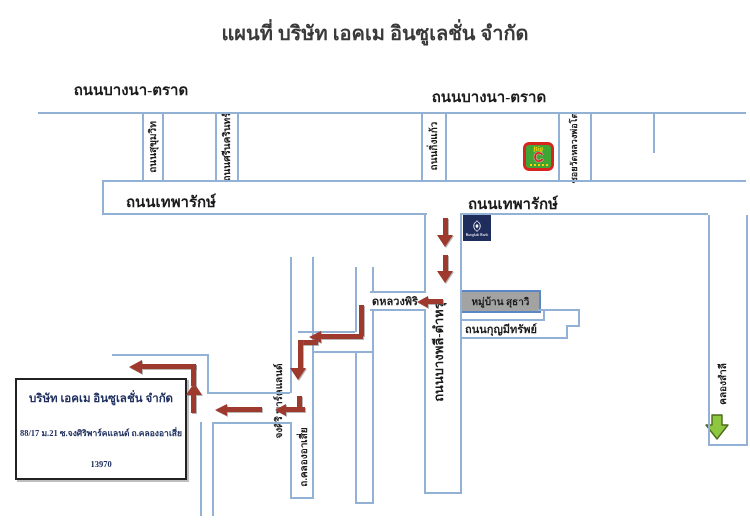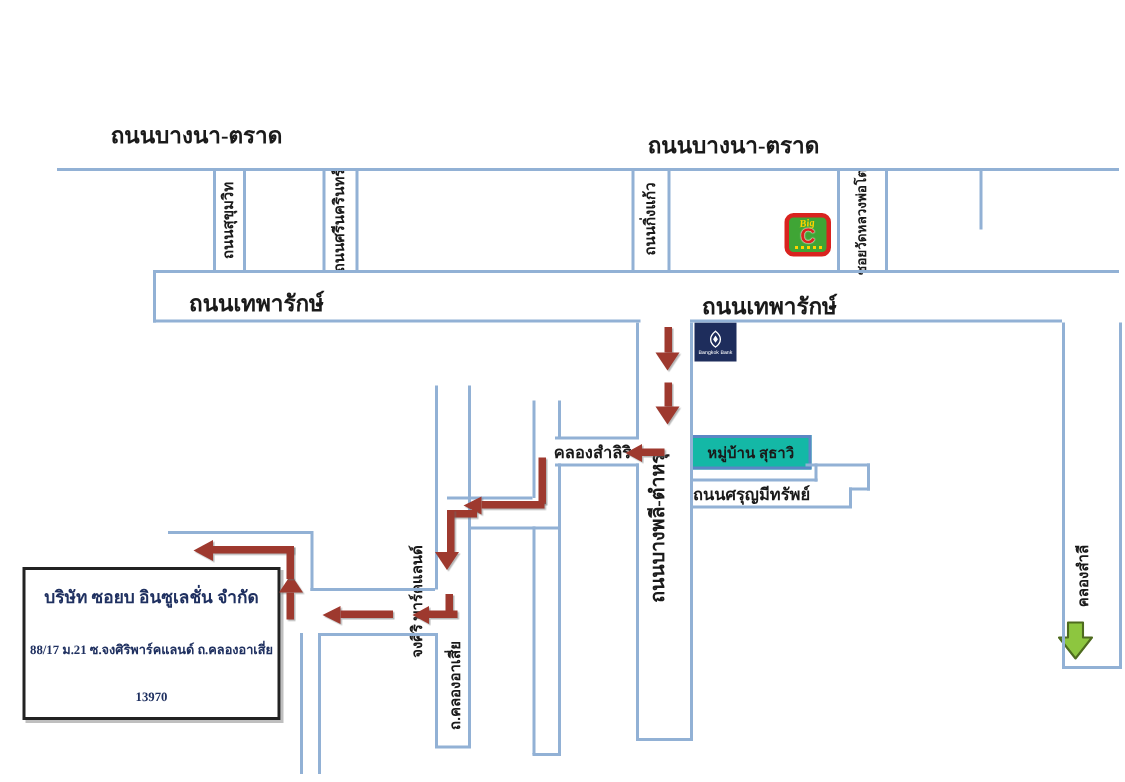--- a/index.html
+++ b/index.html
@@ -7,21 +7,21 @@
           font-family:"Liberation Serif","DejaVu Serif",serif;}
   .title{position:absolute;left:375px;top:33px;transform:translate(-50%,-50%);
          font-size:20px;font-weight:bold;color:#3a3a3a;white-space:nowrap;margin:0;}
   .lbl{position:absolute;font-weight:bold;color:#1a1a1a;white-space:nowrap;
        transform:translate(-50%,-50%);}
   .vlbl{position:absolute;font-weight:bold;color:#1a1a1a;white-space:nowrap;
         transform:translate(-50%,-50%) rotate(-90deg);}
   .rl{position:absolute;background:var(--road,#92B1D5);}
   .ar{position:absolute;filter:drop-shadow(1px 1px 0.5px rgba(110,110,110,0.5));}
   .muban{position:absolute;left:460px;top:290px;width:77px;height:19px;
-         border:2px solid #5B87C5;background:#14b8a6;display:flex;align-items:center;justify-content:center;}
+         border:2px solid #5B87C5;background:#a3a3a3;display:flex;align-items:center;justify-content:center;}
   .muban span{font-size:10px;font-weight:bold;color:#1a1a1a;white-space:nowrap;}
   .company-box{position:absolute;left:15px;top:378px;width:168px;height:98px;
          border:2px solid #222;box-shadow:2px 2px 0 rgba(0,0,0,0.25);background:#fff;
          display:flex;flex-direction:column;justify-content:space-around;align-items:center;
          text-align:center;overflow:hidden;}
   .cb-name{font-size:11.5px;font-weight:bold;color:#1F3060;white-space:nowrap;}
   .cb-line{font-size:8.5px;font-weight:bold;color:#1F3060;white-space:nowrap;text-align:right;}
   .bigc{position:absolute;left:523px;top:142px;width:31px;height:29px;background:var(--bigc-green,#3FA535);
         border:3px solid var(--bigc-red,#D9231F);border-radius:6px;display:flex;flex-direction:column;
         align-items:center;justify-content:flex-start;box-sizing:border-box;}
@@ -34,58 +34,59 @@
   .bbank{position:absolute;left:463px;top:215px;width:28px;height:26px;background:var(--bbank,#1E2D5C);
         display:flex;flex-direction:column;align-items:center;justify-content:center;overflow:hidden;}
   .bbank-name{font-size:3.5px;color:#fff;font-family:"Liberation Sans",sans-serif;white-space:nowrap;line-height:4px;}
   .garrow{position:absolute;left:705px;top:414px;}
 </style>
 </head>
 <body>
 
 <div class="canvas" id="map">
 
+  <h1 class="title">แผนที่ บริษัท เอคเม อินซูเลชั่น จำกัด</h1>
 
   <div class="lbl" style="left:131px;top:90px;font-size:15px">ถนนบางนา-ตราด</div>
   <div class="lbl" style="left:489px;top:97px;font-size:15px">ถนนบางนา-ตราด</div>
   <div class="lbl" style="left:171px;top:202px;font-size:15px">ถนนเทพารักษ์</div>
   <div class="lbl" style="left:513px;top:204px;font-size:15px">ถนนเทพารักษ์</div>
 
   <div class="vlbl" style="left:152px;top:147px;font-size:10px">ถนนสุขุมวิท</div>
   <div class="vlbl" style="left:226px;top:147px;font-size:10px">ถนนศรีนครินทร์</div>
   <div class="vlbl" style="left:433px;top:146px;font-size:10px">ถนนกิ่งแก้ว</div>
   <div class="vlbl" style="left:574px;top:148px;font-size:9px">ซอยวัดหลวงพ่อโต</div>
   <div class="vlbl" style="left:438px;top:352px;font-size:13px">ถนนบางพลี-ตำหรุ</div>
   <div class="vlbl" style="left:722px;top:384px;font-size:10px">คลองสำลี</div>
   <div class="vlbl" style="left:278px;top:401px;font-size:10px">จงศิริ พาร์คแลนด์</div>
   <div class="vlbl" style="left:303px;top:457px;font-size:10px">ถ.คลองอาเสี่ย</div>
 
-  <div class="lbl" style="left:395px;top:301px;font-size:11px">คลองสำลิริ</div>
-  <div class="lbl" style="left:501px;top:329px;font-size:11px">ถนนศรุญมีทรัพย์</div>
+  <div class="lbl" style="left:395px;top:301px;font-size:11px">ดหลวงพิริ</div>
+  <div class="lbl" style="left:501px;top:329px;font-size:11px">ถนนกุญมีทรัพย์</div>
 
   <div class="muban">
     <span>หมู่บ้าน สุธาวิ</span>
   </div>
 
   <div class="bigc">
     <div class="bigc-big">Big</div>
     <div class="bigc-c">C</div>
     <div class="bigc-strip"></div>
   </div>
 
   <div class="bbank">
     <svg width="14" height="13" viewBox="0 0 16 16">
       <path d="M8 1 C10.5 3 12 4.5 12 7.5 C12 10.5 10 12.5 8 14 C6 12.5 4 10.5 4 7.5 C4 4.5 5.5 3 8 1 Z" fill="none" stroke="#ffffff" stroke-width="1.1"></path>
       <path d="M8 4.5 L10 7.5 L8 10.5 L6 7.5 Z" fill="#ffffff"></path>
     </svg>
     <div class="bbank-name">Bangkok Bank</div>
   </div>
 
   <div class="company-box">
-    <div class="cb-name">บริษัท ซอยบ อินซูเลชั่น จำกัด</div>
+    <div class="cb-name">บริษัท เอคเม อินซูเลชั่น จำกัด</div>
     <div class="cb-line">88/17 ม.21 ซ.จงศิริพาร์คแลนด์ ถ.คลองอาเสี่ย</div>
     <div class="cb-line">13970</div>
   </div>
 
   <svg class="garrow" width="24" height="26" viewBox="0 0 24 26">
     <polygon points="7,1 17,1 17,11 23,11 12,25 1,11 7,11" fill="#8DC63F" stroke="#4E6B1F" stroke-width="1.4" stroke-linejoin="round"></polygon>
   </svg>
 
 <div class="rl" style="left: 38px; top: 112px; width: 708px; height: 2px;"></div>
     <div class="rl" style="left: 102px; top: 180px; width: 644px; height: 2px;"></div>

